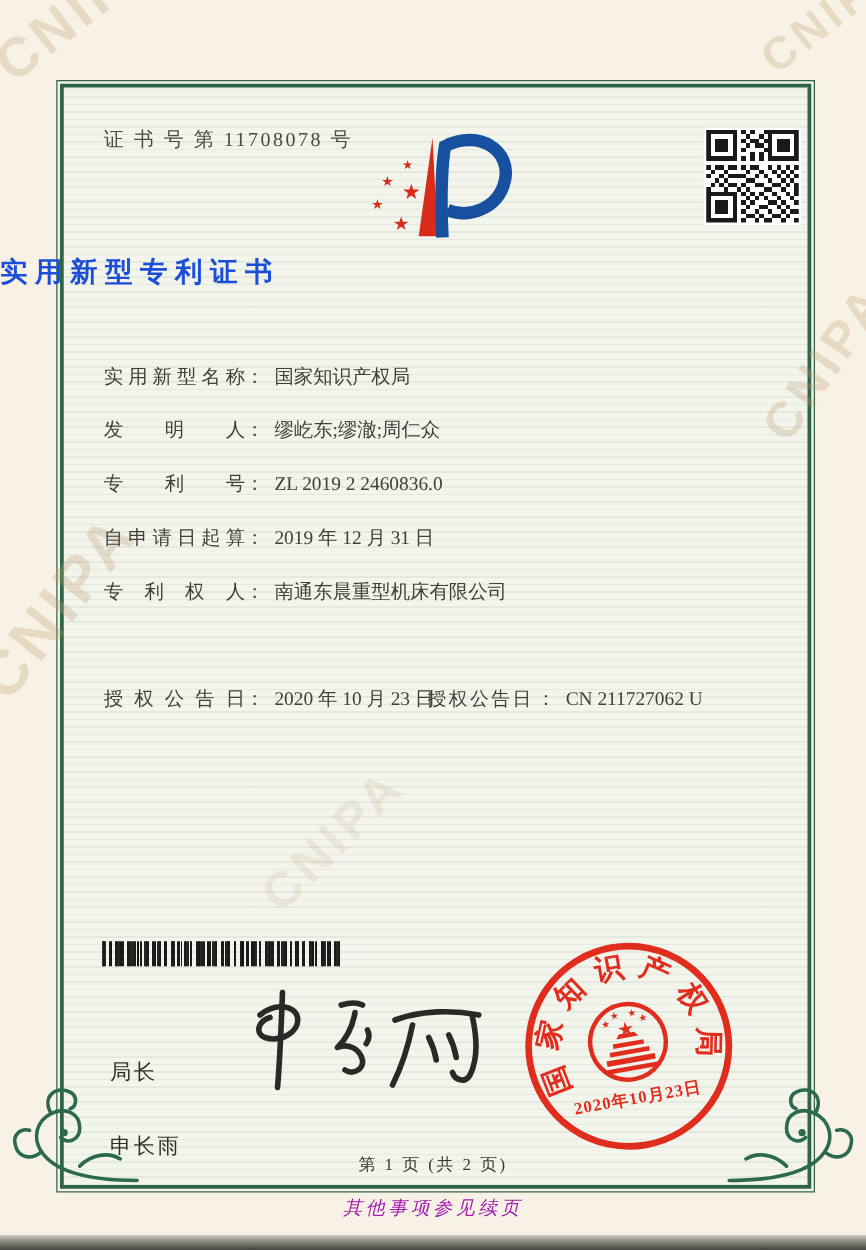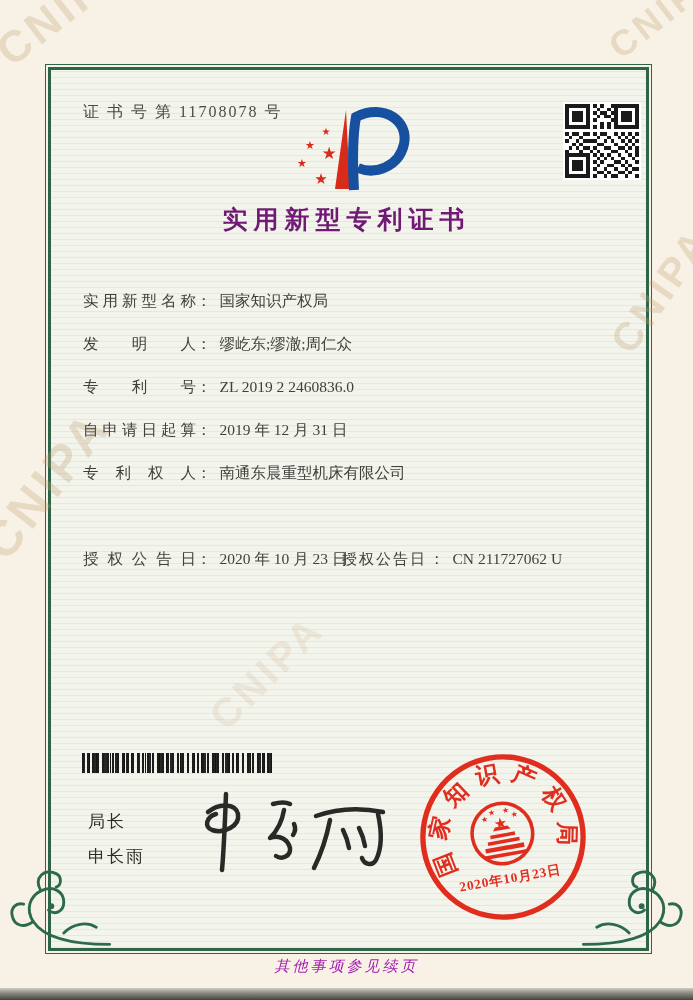--- a/index.html
+++ b/index.html
@@ -17,37 +17,37 @@
   .wm1{left:-14px;top:-16px;font-size:44px;transform:rotate(-38deg);}
   .wm2{left:590px;top:268px;font-size:40px;transform:rotate(-55deg);}
   .wm3{left:-40px;top:456px;font-size:50px;transform:rotate(-52deg);}
   .wm4{left:196px;top:650px;font-size:40px;transform:rotate(-45deg);color:rgba(193,160,112,0.17);}
   .wm5{left:600px;top:-10px;font-size:36px;transform:rotate(-38deg);}
   
   .content{position:absolute;inset:0;z-index:3;border-radius:29px;}
   .cert-no{position:absolute;left:83px;top:102px;font-size:16px;letter-spacing:2px;color:#4c4a47;}
   .logo{position:absolute;left:292px;top:104px;width:122px;height:88px;}
   .qr{position:absolute;left:563px;top:102px;width:74px;height:74px;background:#fff;padding:2px;}
-  .title{position:absolute;left:0;right:0;top:203px;text-align:center;font-size:25px;
-    font-weight:700;letter-spacing:6px;color:#701a75;}
+  .title{position:absolute;left:0;right:0;top:203px;text-align:left;font-size:22px;
+    font-weight:700;letter-spacing:6px;color:#1d4ed8;}
   .field-row{position:absolute;left:83px;width:540px;font-size:15.5px;color:#413f3c;white-space:nowrap;}
   .flabel{display:inline-block;width:113px;text-align:justify;text-align-last:justify;vertical-align:bottom;}
   .colon{margin-right:8px;}
   .pair2{position:absolute;left:259px;top:0;}
   .pair2 .flabel2{letter-spacing:2px;margin-right:2px;font-size:15px;}
   .paras{position:absolute;left:83px;top:580px;width:529px;font-size:15.5px;line-height:27.5px;
     color:#35332f;font-style:italic;}
   .paras p{margin:0;text-indent:2em;text-align:justify;}
   .barcode{position:absolute;left:82px;top:753px;width:190px;height:20px;
     background:
       repeating-linear-gradient(90deg,#1c1c1c 0 2px,transparent 2px 5px),
       repeating-linear-gradient(90deg,#141414 0 1px,transparent 1px 7px),
       repeating-linear-gradient(90deg,#262626 0 3px,transparent 3px 11px);}
   .signer{position:absolute;left:88px;top:810px;font-size:17px;color:#2f2d2a;letter-spacing:2px;}
-  .signer div{margin-bottom:12px;}
+  .signer div{margin-bottom:12px;margin-top:36px;}
   .sig{position:absolute;left:178px;top:790px;}
   .seal{position:absolute;left:414px;top:748px;width:178px;height:178px;
     opacity:.93;mix-blend-mode:multiply;}
   .seal-ring{font-size:26px;font-weight:700;letter-spacing:11px;fill:#df1d0e;}
   .seal-date{font-size:15px;letter-spacing:1px;fill:#df1d0e;font-weight:600;}
   .page-ind{position:absolute;left:0;right:0;top:923px;text-align:center;font-size:13.5px;
     letter-spacing:2px;color:#3a3835;}
   .cont-note{position:absolute;left:0;right:0;top:957px;text-align:center;font-size:15px;
     letter-spacing:3px;color:#a21caf;font-style:italic;}
   .orn{position:absolute;width:106px;height:86px;z-index:4;}
@@ -178,20 +178,21 @@
             <text x="108" y="74" font-size="9">★</text>
             <text x="117" y="80" font-size="9">★</text>
           </g>
           <path d="M90,92 L110,92 L107,88 L93,88 Z"></path>
           <path d="M86,96h28v4h-28z M82,103h36v4h-36z M78,110h44v5h-44z M76,118h48v4h-48z"></path>
         </g>
         <text x="100" y="152" class="seal-date" text-anchor="middle">2020年10月23日</text>
       </g>
     </svg>
 
+    <div class="page-ind">第 1 页 (共 2 页)</div>
     <div class="cont-note">其他事项参见续页</div>
   </div>
 
   <svg class="orn orn-left" viewBox="0 0 110 90">
     <g fill="none" stroke="#2b6a4a" stroke-width="3" stroke-linecap="round">
       <path d="M108,82 C70,82 40,76 28,58 C20,46 24,32 36,26 C48,20 60,26 60,38 C60,48 50,52 44,46"></path>
       <path d="M36,26 C28,12 40,2 52,8 C58,11 58,20 52,22"></path>
       <path d="M28,58 C18,66 8,62 6,52 C4,44 10,38 18,40"></path>
       <path d="M60,70 C70,60 84,58 94,64"></path>
     </g>

